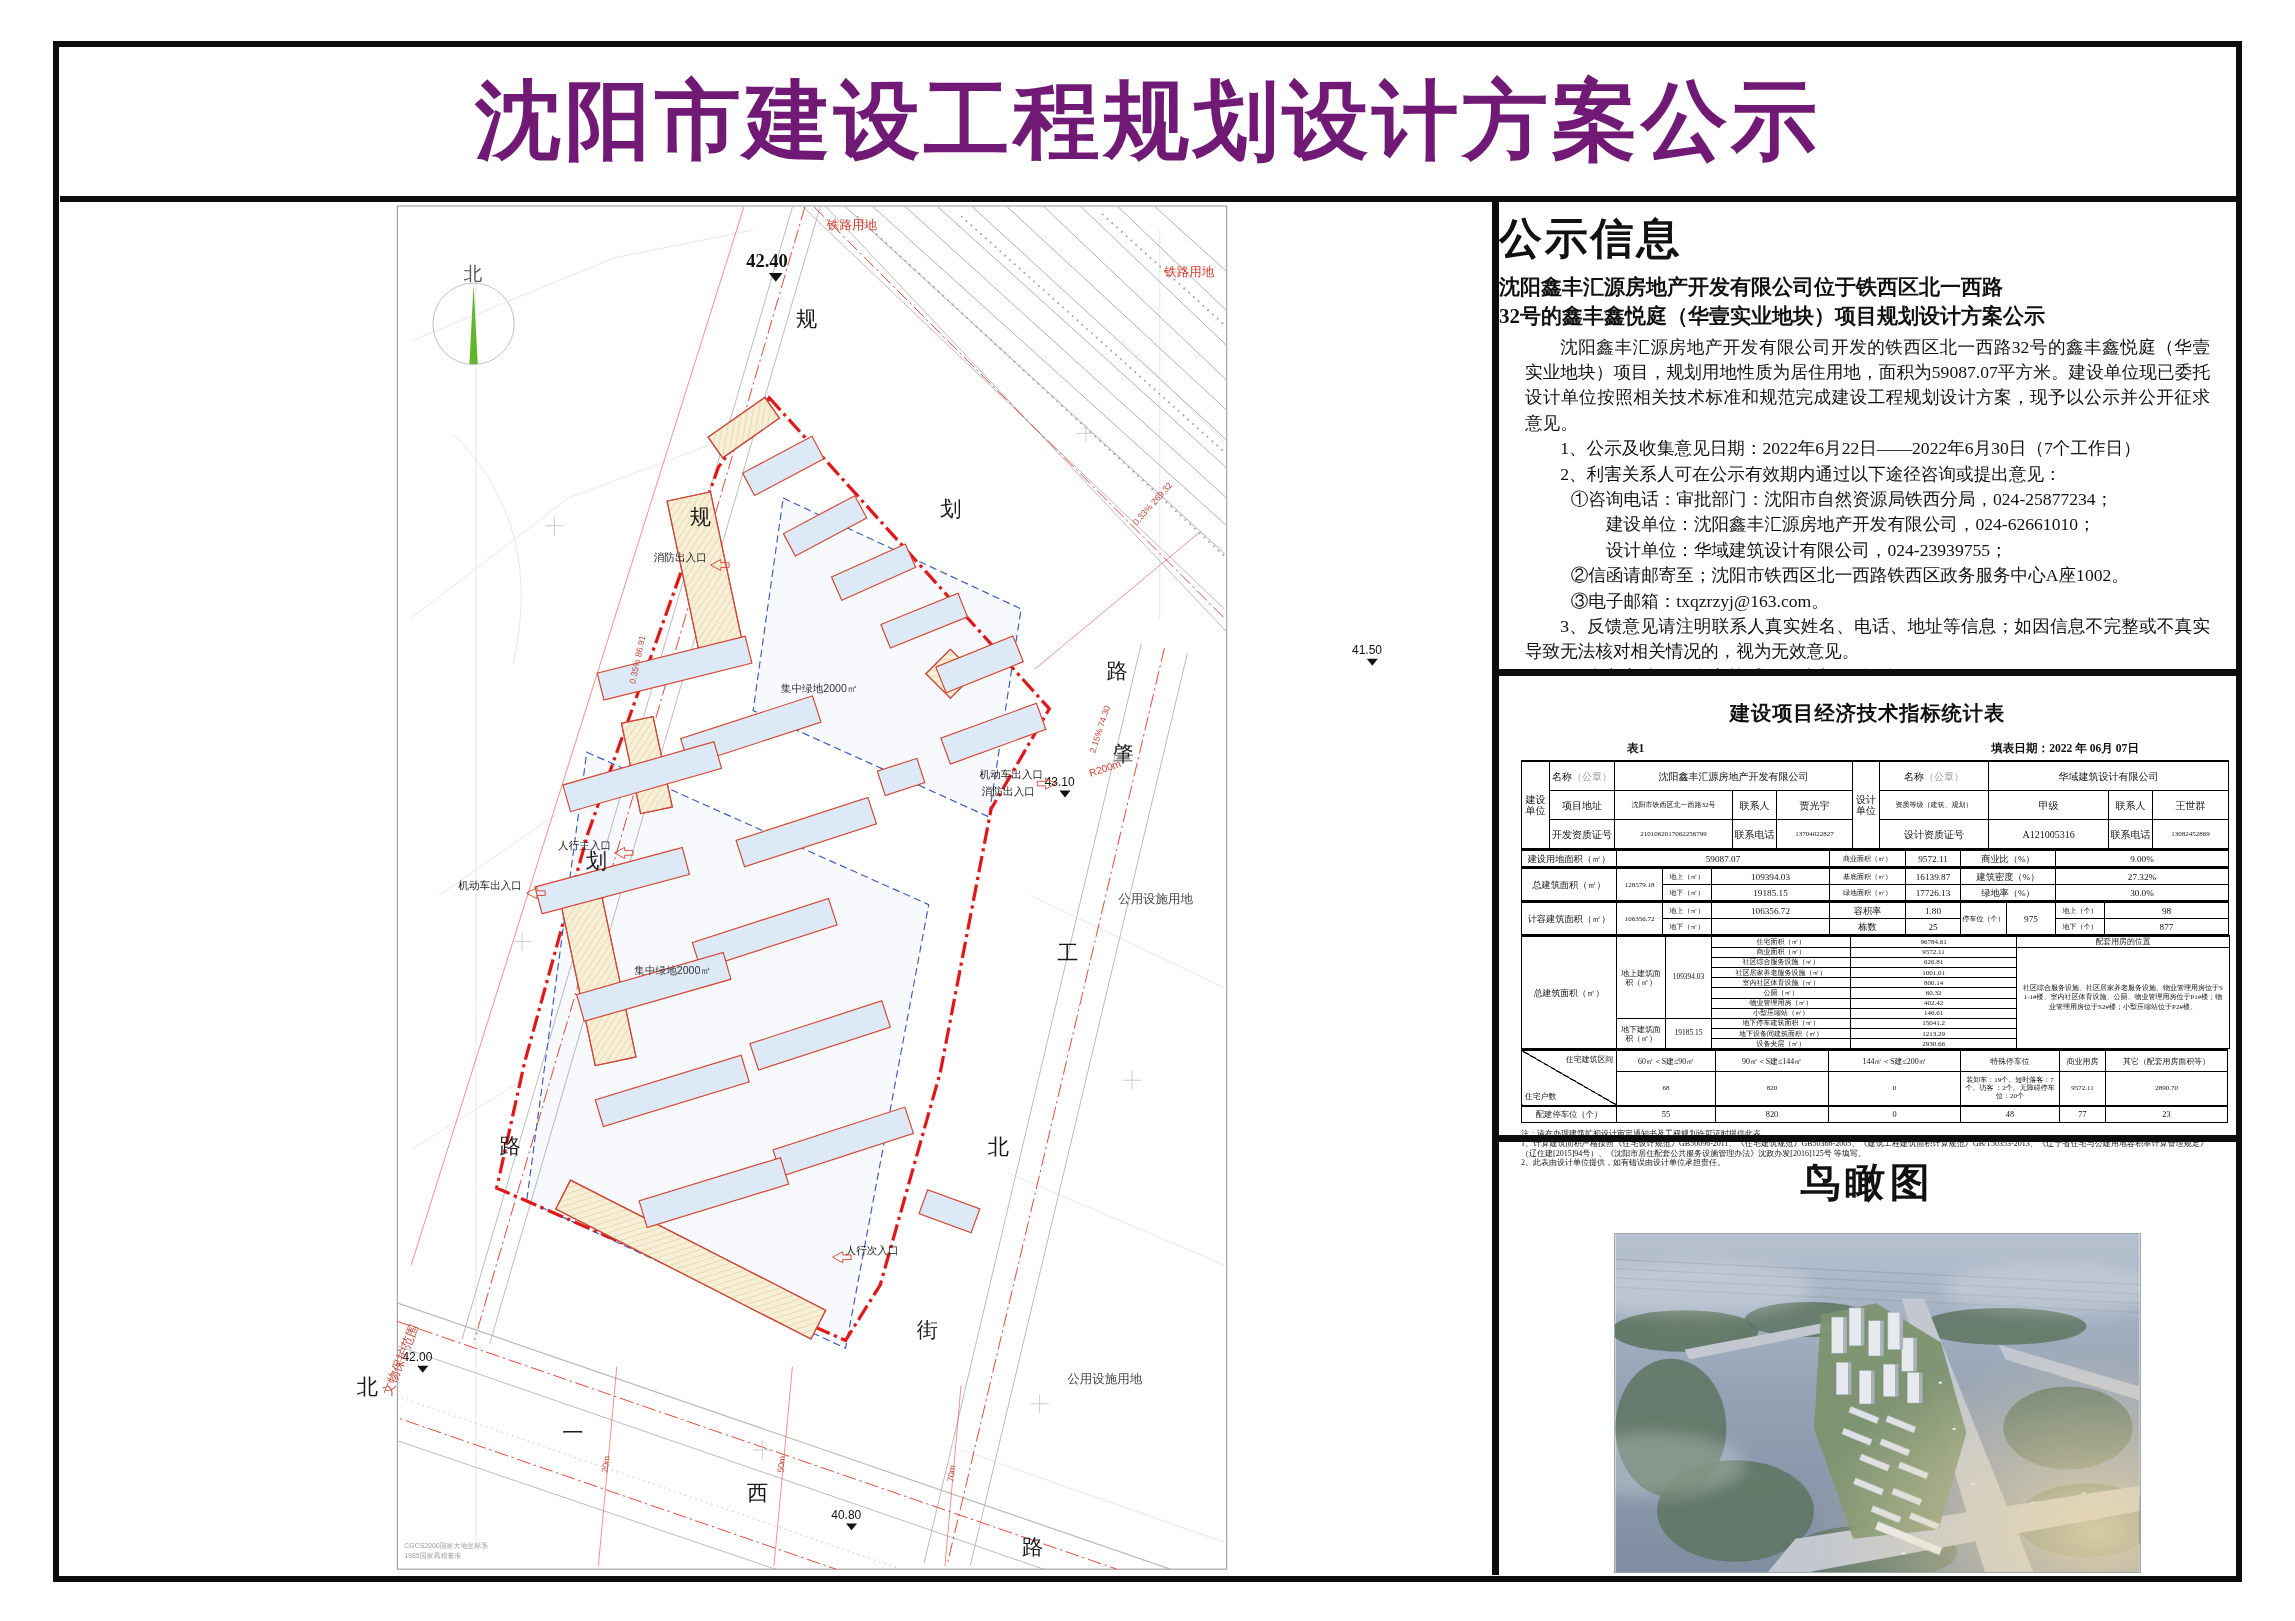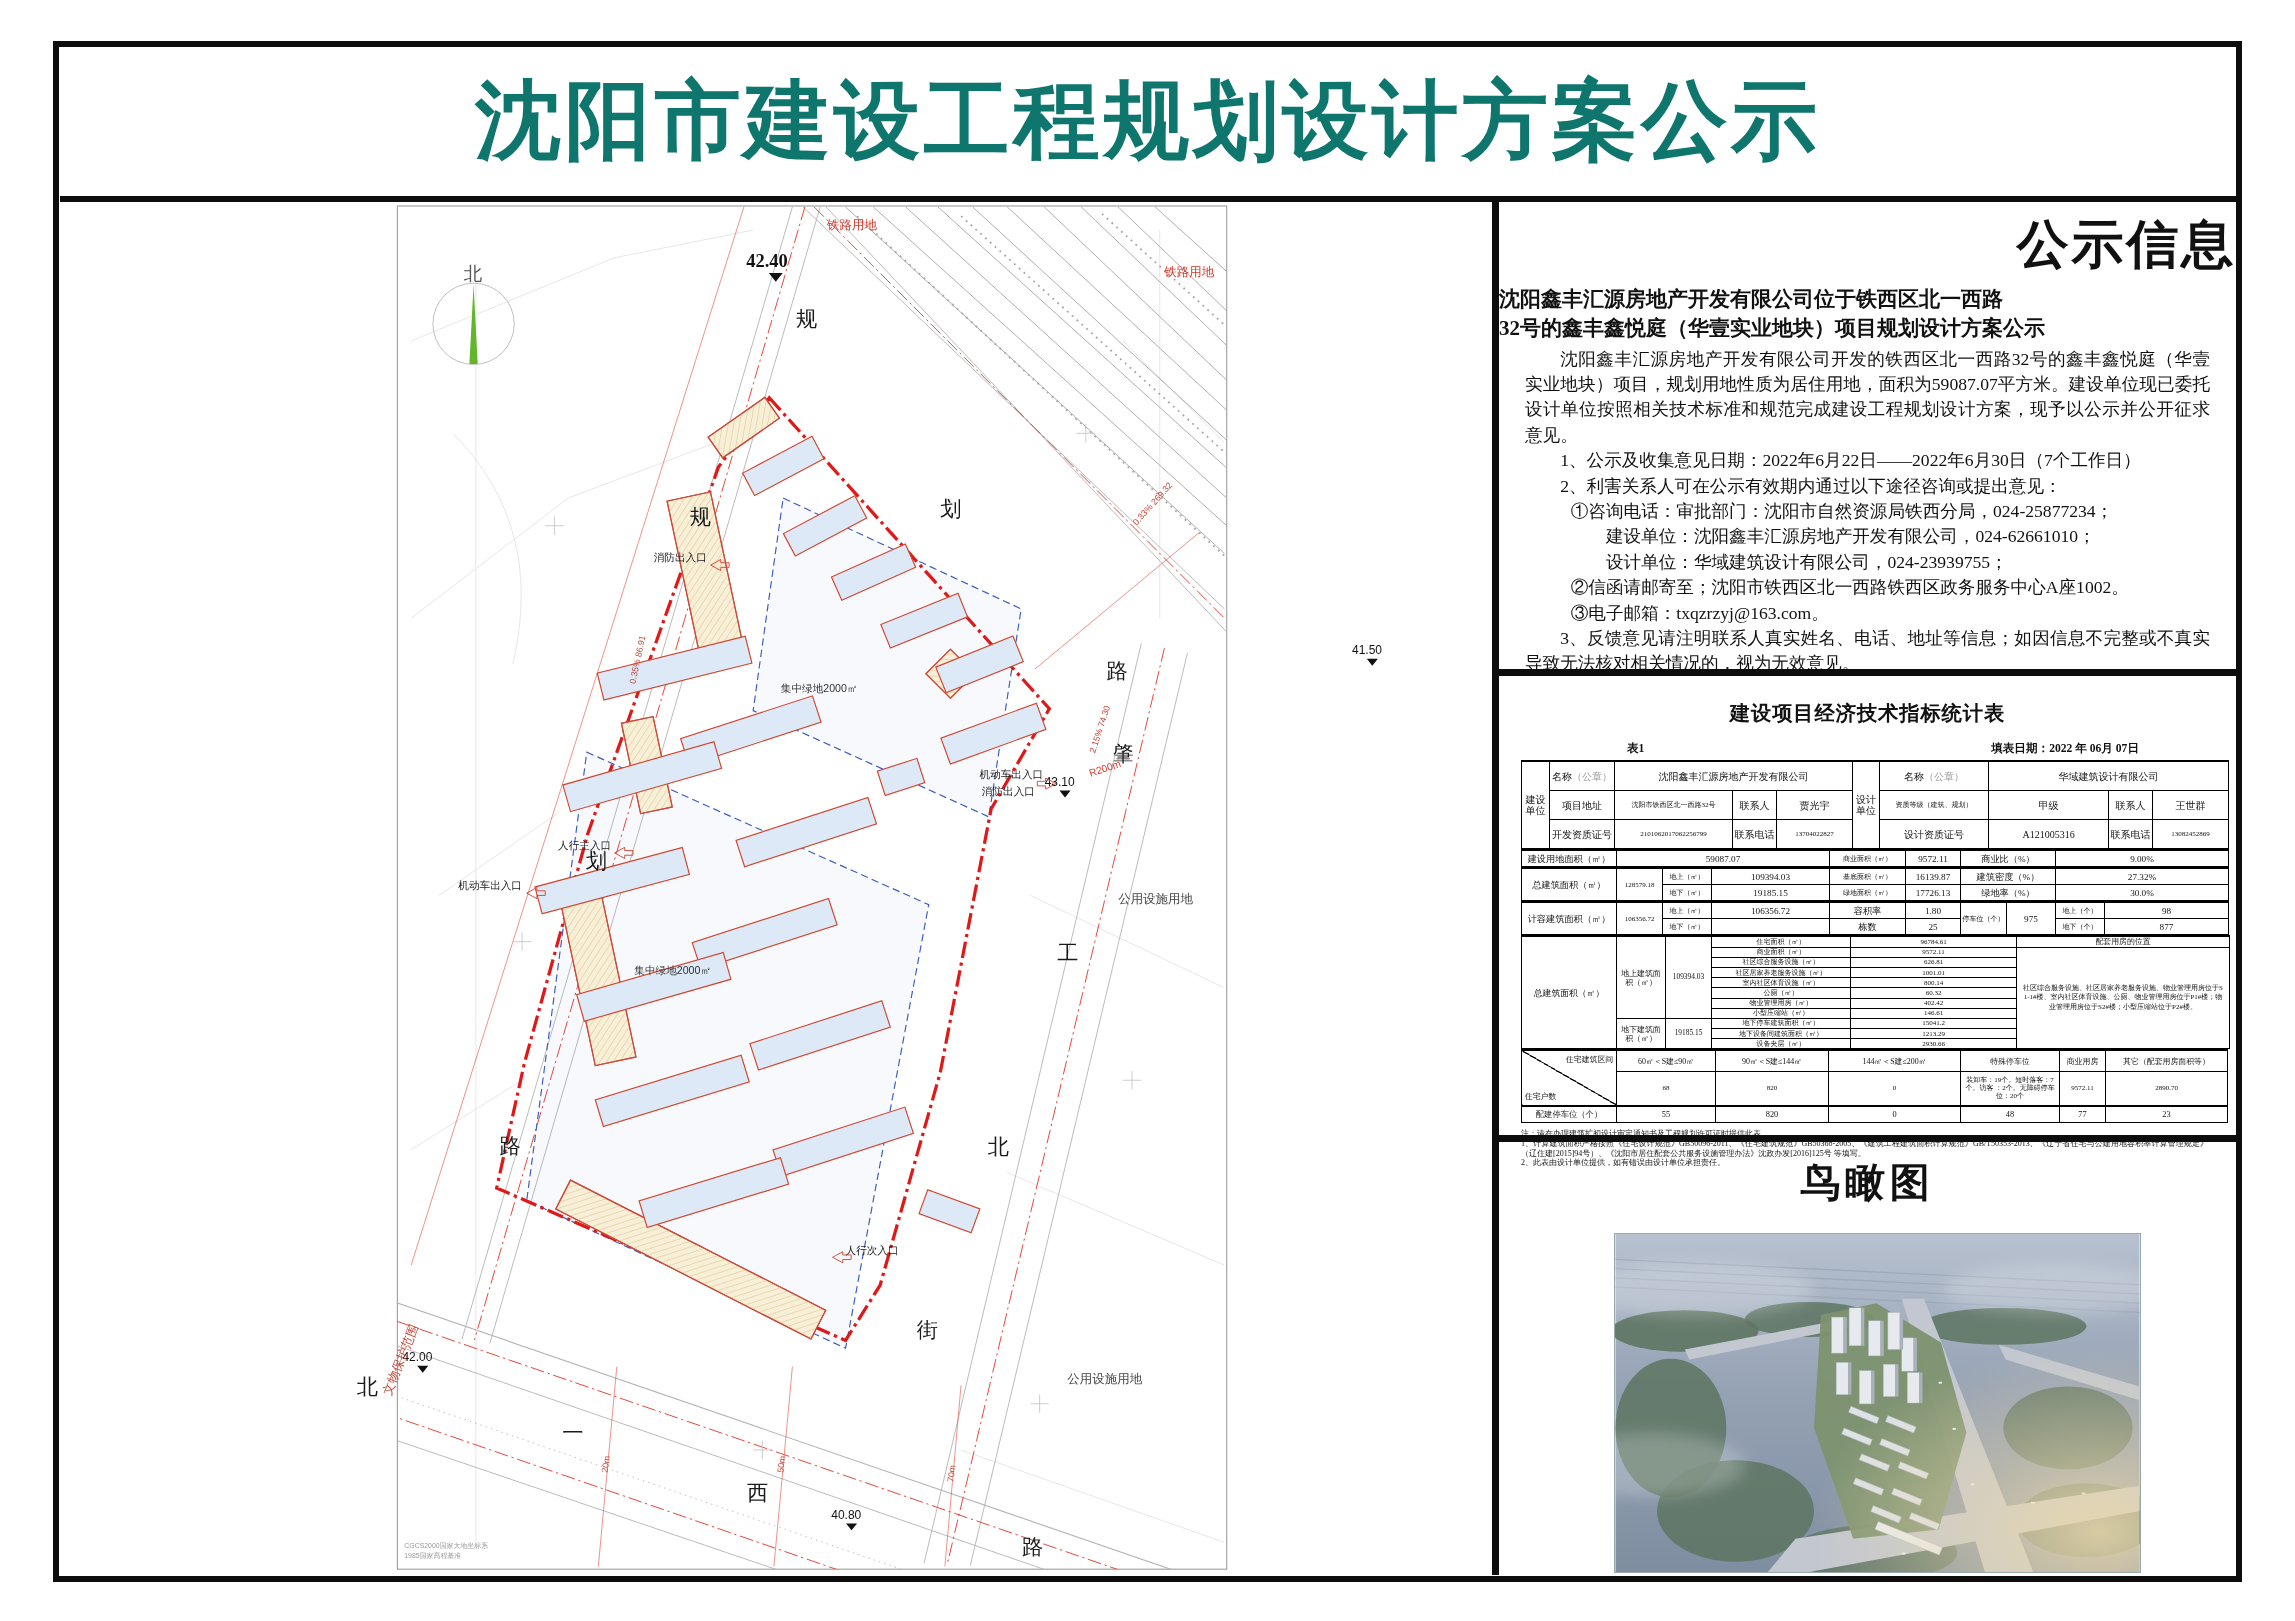--- a/index.html
+++ b/index.html
@@ -2,30 +2,30 @@
 <html style="font-size:7.4px"><head>
 <meta charset="utf-8">
 <style>
   html,body{margin:0;padding:0;background:#ffffff;}
   .page{position:relative;width:2295px;height:1622px;background:#fff;overflow:hidden;
         font-family:"Liberation Serif","DejaVu Serif",serif;color:#111;}
   .frame{position:absolute;left:53px;top:41px;width:2189px;height:1541px;
          border:6.5px solid #0d0d0d;box-sizing:border-box;background:#fff;}
   .doc-title{position:absolute;left:60px;top:52px;width:2176px;height:139px;
              display:flex;align-items:center;justify-content:center;
-             font-size:86px;font-weight:700;letter-spacing:3.7px;color:#0f766e;}
+             font-size:86px;font-weight:700;letter-spacing:3.7px;color:#701a75;}
   .title-rule{position:absolute;left:60px;top:196px;width:2176px;height:5.5px;background:#0d0d0d;}
   .left-panel{position:absolute;left:60px;top:202px;width:1432px;height:1373px;background:#fff;}
   .vdiv{position:absolute;left:1492px;top:202px;width:6.5px;height:1373px;background:#0d0d0d;}
   .right-panel{position:absolute;left:1499px;top:202px;width:737px;height:1373px;background:#fff;}
   .hdiv{position:absolute;left:0;width:737px;height:6.5px;background:#0d0d0d;}
 
   
   .notice{position:absolute;left:0;top:0;width:737px;height:467px;overflow:hidden;}
-  .notice-title{margin-top:8.3px;text-align:right;font-size:52px;font-weight:700;letter-spacing:2.8px;}
+  .notice-title{margin-top:8.3px;text-align:left;font-size:43px;font-weight:700;letter-spacing:2.8px;}
   .notice-sub{ font-size:21px;font-weight:700;line-height:29px;margin-top:4.6px;}
   .notice-body{padding:3.7px 26px 0 26px;font-size:17.6px;line-height:25.4px;text-align:justify;}
   .ind2{text-indent:2em;}
   .ind2a{padding-left:2em;}
   .ind3{padding-left:2.6em;}
   .ind5{padding-left:4.6em;}
 
   
   .tablebox{position:absolute;left:0;top:473px;width:737px;height:649px;overflow:hidden;}
   .tb-title{text-align:center;font-size:20.3px;font-weight:700;margin-top:24px;letter-spacing:0.9px;}

